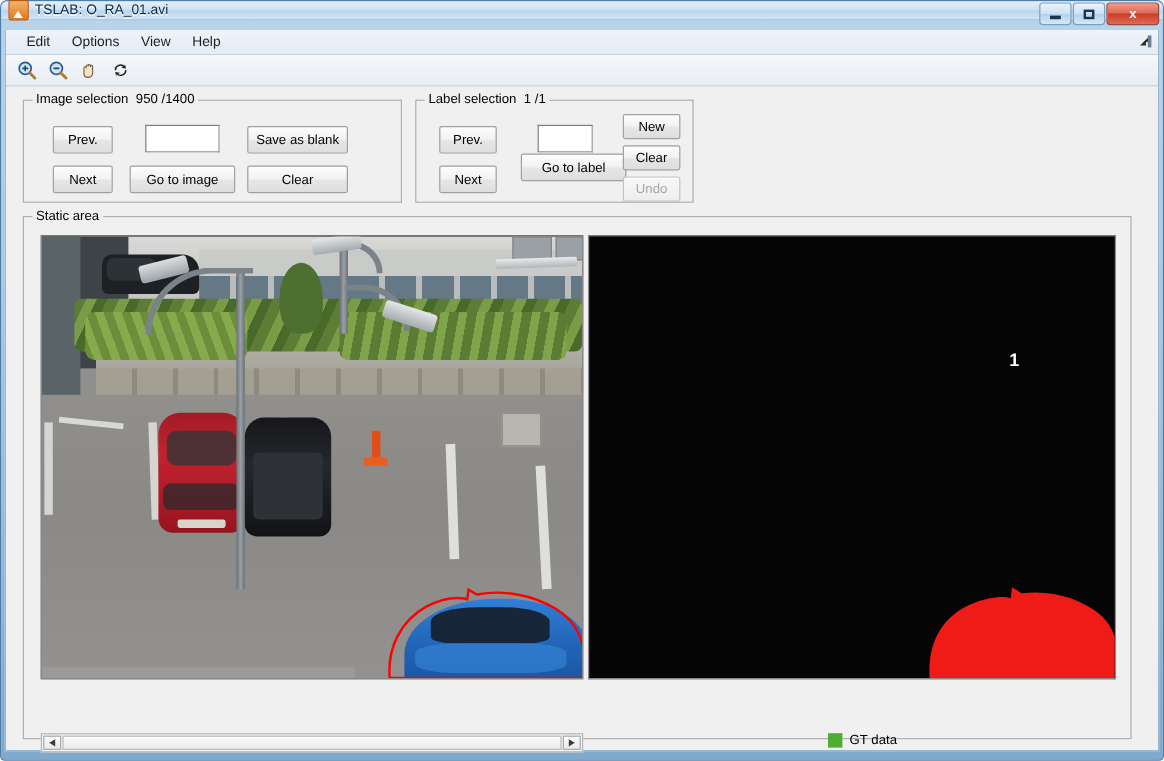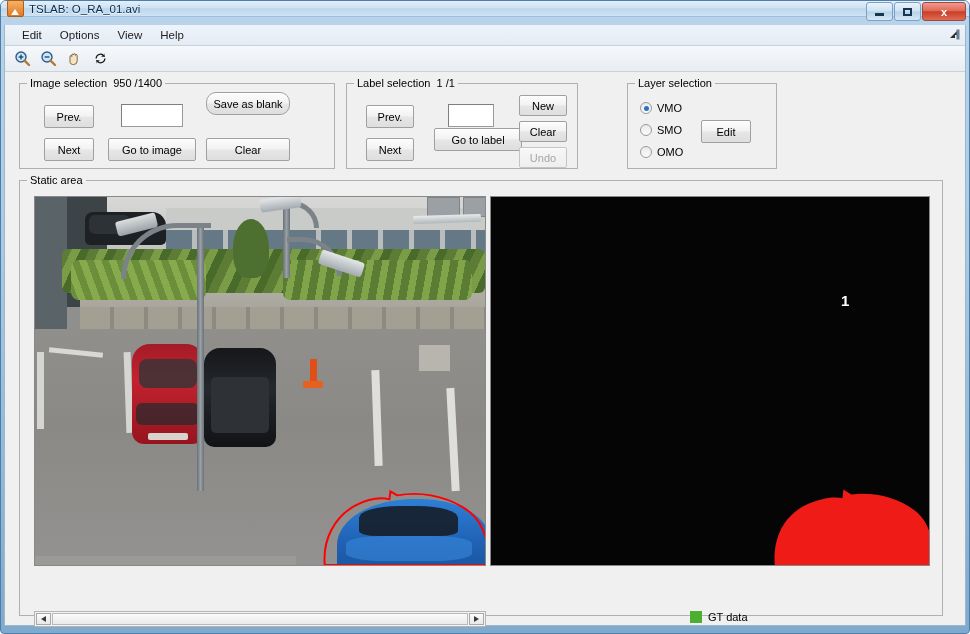--- a/index.html
+++ b/index.html
@@ -374,53 +374,37 @@
     </div>
 
     <div class="groupbox" id="g-image" style="left:14px; top:58px; width:316px; height:86px;">
       <div class="gb-title">
         <span>Image selection</span>&nbsp;&nbsp;<span>950 /1400</span>
       </div>
       <div class="btn" style="left:24px; top:21px; width:50px; height:23px;">Prev.</div>
       <div class="btn" style="left:24px; top:54px; width:50px; height:23px;">Next</div>
       <div class="textbox" style="left:101px; top:20px; width:62px; height:23px;"></div>
       <div class="btn" style="left:88px; top:54px; width:88px; height:23px;">Go to image</div>
-      <div class="btn" style="left:186px; top:8px; width:84px; height:23px;border-radius:10px;">Save as blank</div>
+      <div class="btn" style="left:186px; top:21px; width:84px; height:23px;">Save as blank</div>
       <div class="btn" style="left:186px; top:54px; width:84px; height:23px;">Clear</div>
     </div>
 
     <div class="groupbox" id="g-label" style="left:341px; top:58px; width:232px; height:86px;">
       <div class="gb-title">
         <span>Label selection</span>&nbsp;&nbsp;<span>1 /1</span>
       </div>
       <div class="btn" style="left:19px; top:21px; width:48px; height:23px;">Prev.</div>
       <div class="btn" style="left:19px; top:54px; width:48px; height:23px;">Next</div>
       <div class="textbox" style="left:101px; top:20px; width:46px; height:23px;"></div>
       <div class="btn" style="left:87px; top:44px; width:88px; height:23px;">Go to label</div>
       <div class="btn" style="left:172px; top:11px; width:48px; height:21px;">New</div>
       <div class="btn" style="left:172px; top:37px; width:48px; height:21px;">Clear</div>
       <div class="btn disabled" style="left:172px; top:63px; width:48px; height:21px;">Undo</div>
     </div>
 
-    <div class="groupbox" id="g-layer" style="left:622px; top:58px; width:150px; height:86px;">
-      <div class="gb-title">Layer selection</div>
-      <div class="radio-row" style="left:12px; top:18px;">
-        <span class="radio checked"></span>
-        <span>VMO</span>
-      </div>
-      <div class="radio-row" style="left:12px; top:40px;">
-        <span class="radio"></span>
-        <span>SMO</span>
-      </div>
-      <div class="radio-row" style="left:12px; top:62px;">
-        <span class="radio"></span>
-        <span>OMO</span>
-      </div>
-      <div class="btn" style="left:73px; top:36px; width:50px; height:23px;">Edit</div>
-    </div>
 
 
     <div class="groupbox" id="display-group" style="left:14px; top:155px; width:924px; height:436px;">
       <div class="gb-title">Static area</div>
 
       <div class="img-frame" style="left:14px; top:15px; width:452px; height:370px;">
         <div class="photo">
 
           <div class="ph" style="left:0;top:0;width:100%;height:100%;background:#8f8f8d;"></div>
 

